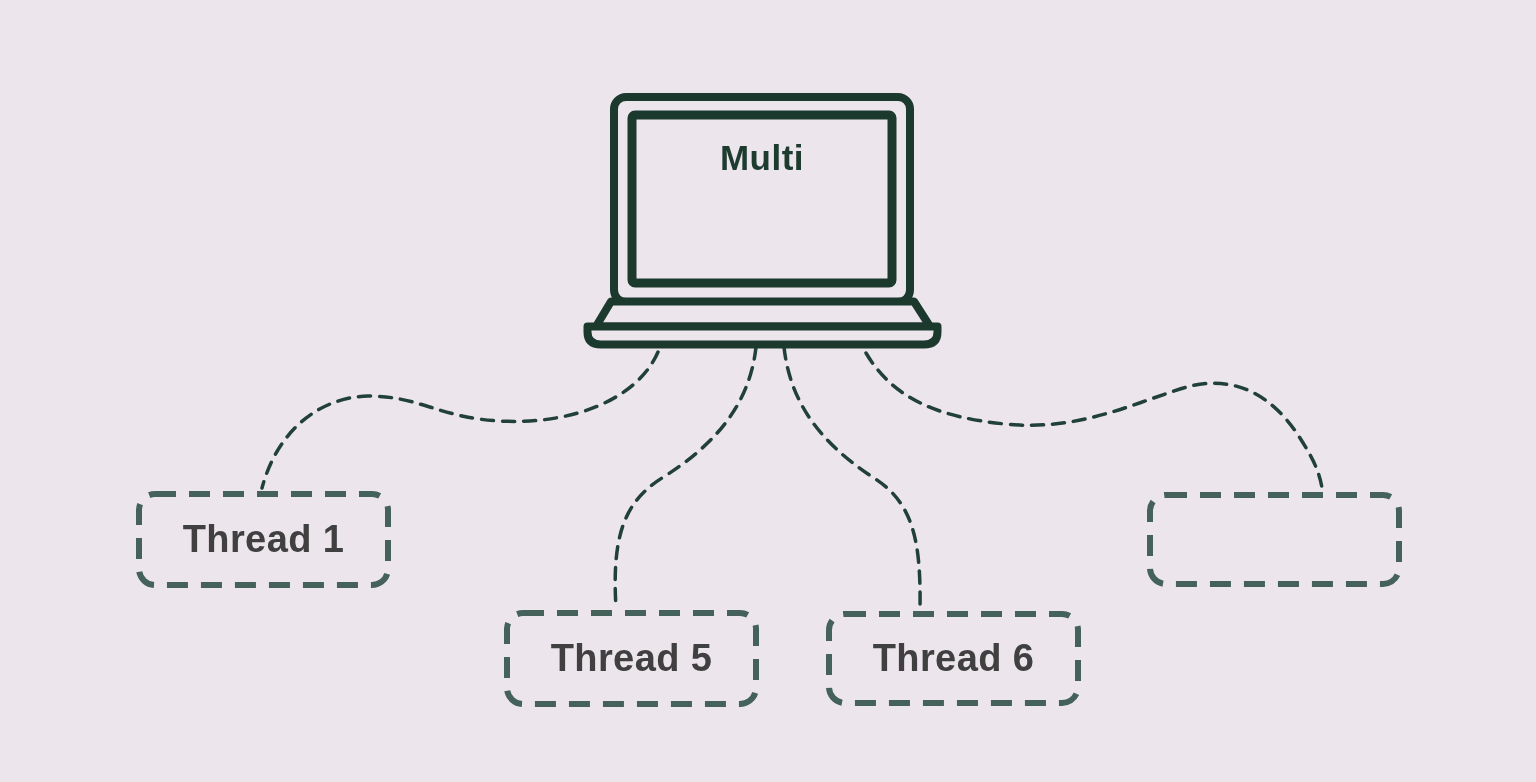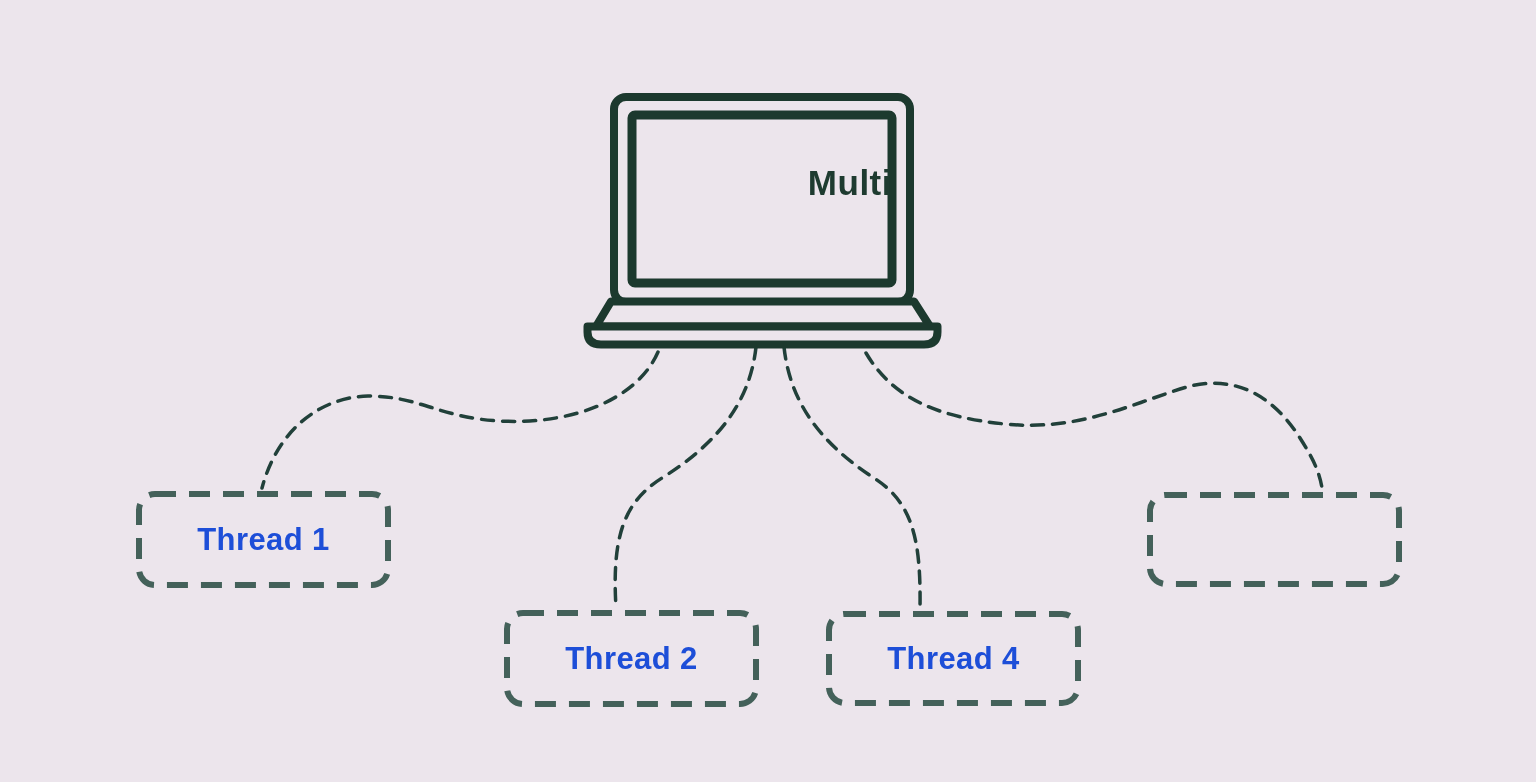--- a/index.html
+++ b/index.html
@@ -17,41 +17,41 @@
   .diagram-svg {
     position: absolute;
     left: 0;
     top: 0;
     width: 1536px;
     height: 782px;
   }
   .screen-title {
     position: absolute;
     left: 632px;
-    top: 99px;
+    top: 130px;
     width: 260px;
     height: 168px;
     display: flex;
-    flex-direction: column;
-    align-items: flex-end;
+    flex-direction: row;
+    align-items: flex-start;
     justify-content: center;
     text-align: center;
     color: #1e3b30;
     font-size: 35px;
     font-weight: bold;
     letter-spacing: 0.5px;
     line-height: 1.6;
   }
   .thread-label {
     position: absolute;
     display: flex;
     align-items: center;
     justify-content: center;
-    color: #1d4ed8;
-    font-size: 31px;
+    color: #404040;
+    font-size: 38px;
     font-weight: bold;
     letter-spacing: 0.4px;
   }
   .t1 { left: 136px;  top: 491px; width: 255px; height: 97px; }
   .t2 { left: 504px;  top: 610px; width: 255px; height: 97px; }
   .t3 { left: 826px;  top: 611px; width: 255px; height: 95px; }
   .t4 { left: 1147px; top: 492px; width: 255px; height: 95px; }
 
   .laptop-stroke {
     fill: none;
@@ -105,16 +105,16 @@
       <rect class="thread-box-border" x="829" y="614" width="249" height="89" rx="16"></rect>
       <rect class="thread-box-border" x="1150" y="495" width="249" height="89" rx="16"></rect>
     </g>
   </svg>
 
   <div class="screen-title">
     <span>Multi</span>
   </div>
 
   <div class="thread-label t1">Thread 1</div>
-  <div class="thread-label t2">Thread 2</div>
-  <div class="thread-label t3">Thread 4</div>
+  <div class="thread-label t2">Thread 5</div>
+  <div class="thread-label t3">Thread 6</div>
 
 </div>
 
 </body></html>

